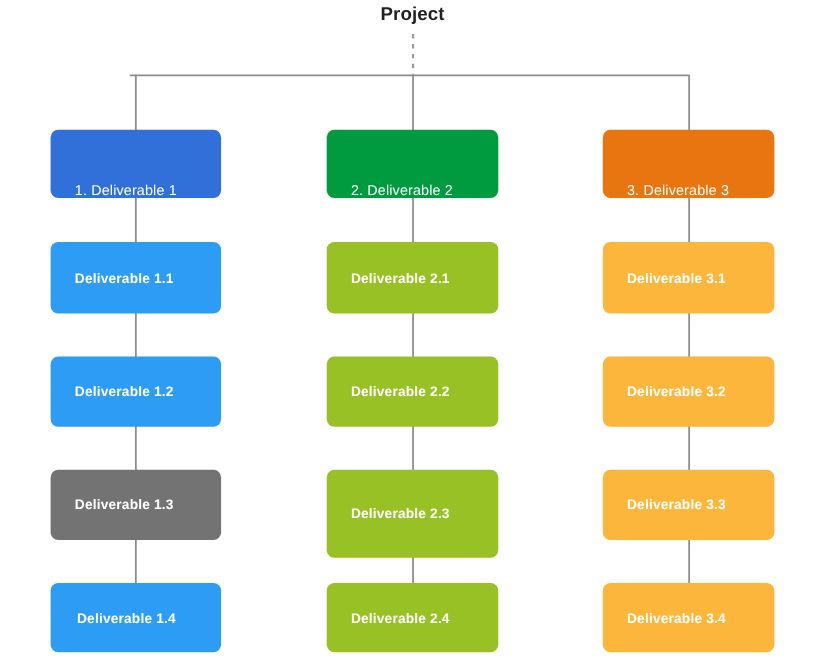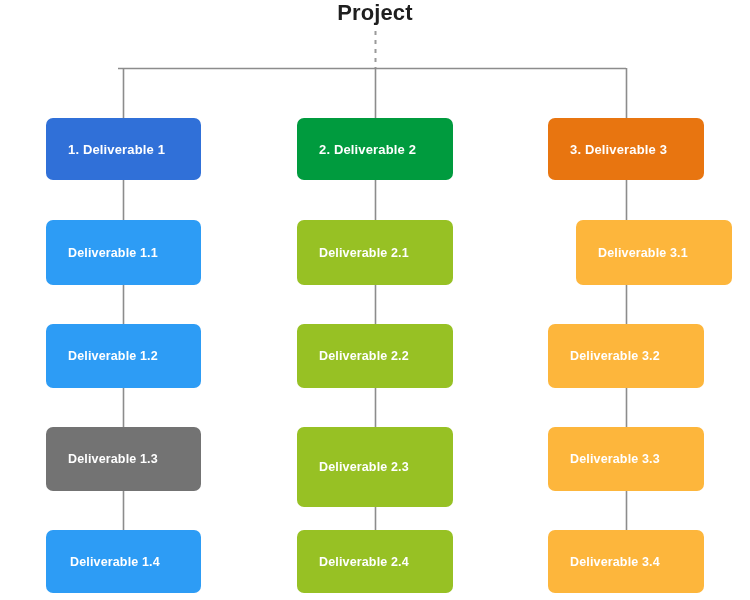--- a/index.html
+++ b/index.html
@@ -19,21 +19,21 @@
     height: 600px;
   }
 
   
   .root-title {
     position: absolute;
     top: 0px;
     left: 0;
     width: 750px;
     text-align: center;
-    font-size: 22px;
+    font-size: 17px;
     font-weight: bold;
     color: #1f1f1f;
     letter-spacing: 0.1px;
     line-height: 26px;
   }
 
   
   .connector-layer {
     position: absolute;
     inset: 0;
@@ -47,22 +47,23 @@
     box-sizing: border-box;
     border-radius: 7px;
     display: flex;
     align-items: center;
     color: #ffffff;
     padding-left: 22px;
     font-size: 12.5px;
     letter-spacing: 0.15px;
   }
   .wbs-box.level-1 {
-    font-weight: bold;
+    font-weight: normal;
     font-size: 13px;
+    align-items: flex-end;
   }
   .wbs-box.level-2 {
     font-weight: bold;
     align-items: center;
   }
   .box-label {
     display: block;
     white-space: nowrap;
   }
 </style>
@@ -112,21 +113,21 @@
   <div class="wbs-box level-2" style="left:297px; top:427px; width:156px; height:80px; background:#97C124;">
     <span class="box-label">Deliverable 2.3</span>
   </div>
   <div class="wbs-box level-2" style="left:297px; top:530px; width:156px; height:63px; background:#97C124;">
     <span class="box-label">Deliverable 2.4</span>
   </div>
 
   <div class="wbs-box level-1" style="left:548px; top:118px; width:156px; height:62px; background:#E87510;">
     <span class="box-label">3. Deliverable 3</span>
   </div>
-  <div class="wbs-box level-2" style="left:548px; top:220px; width:156px; height:65px; background:#FDB63C;margin-left:28px;">
+  <div class="wbs-box level-2" style="left:548px; top:220px; width:156px; height:65px; background:#FDB63C;">
     <span class="box-label">Deliverable 3.1</span>
   </div>
   <div class="wbs-box level-2" style="left:548px; top:324px; width:156px; height:64px; background:#FDB63C;">
     <span class="box-label">Deliverable 3.2</span>
   </div>
   <div class="wbs-box level-2" style="left:548px; top:427px; width:156px; height:64px; background:#FDB63C;">
     <span class="box-label">Deliverable 3.3</span>
   </div>
   <div class="wbs-box level-2" style="left:548px; top:530px; width:156px; height:63px; background:#FDB63C;">
     <span class="box-label">Deliverable 3.4</span>

